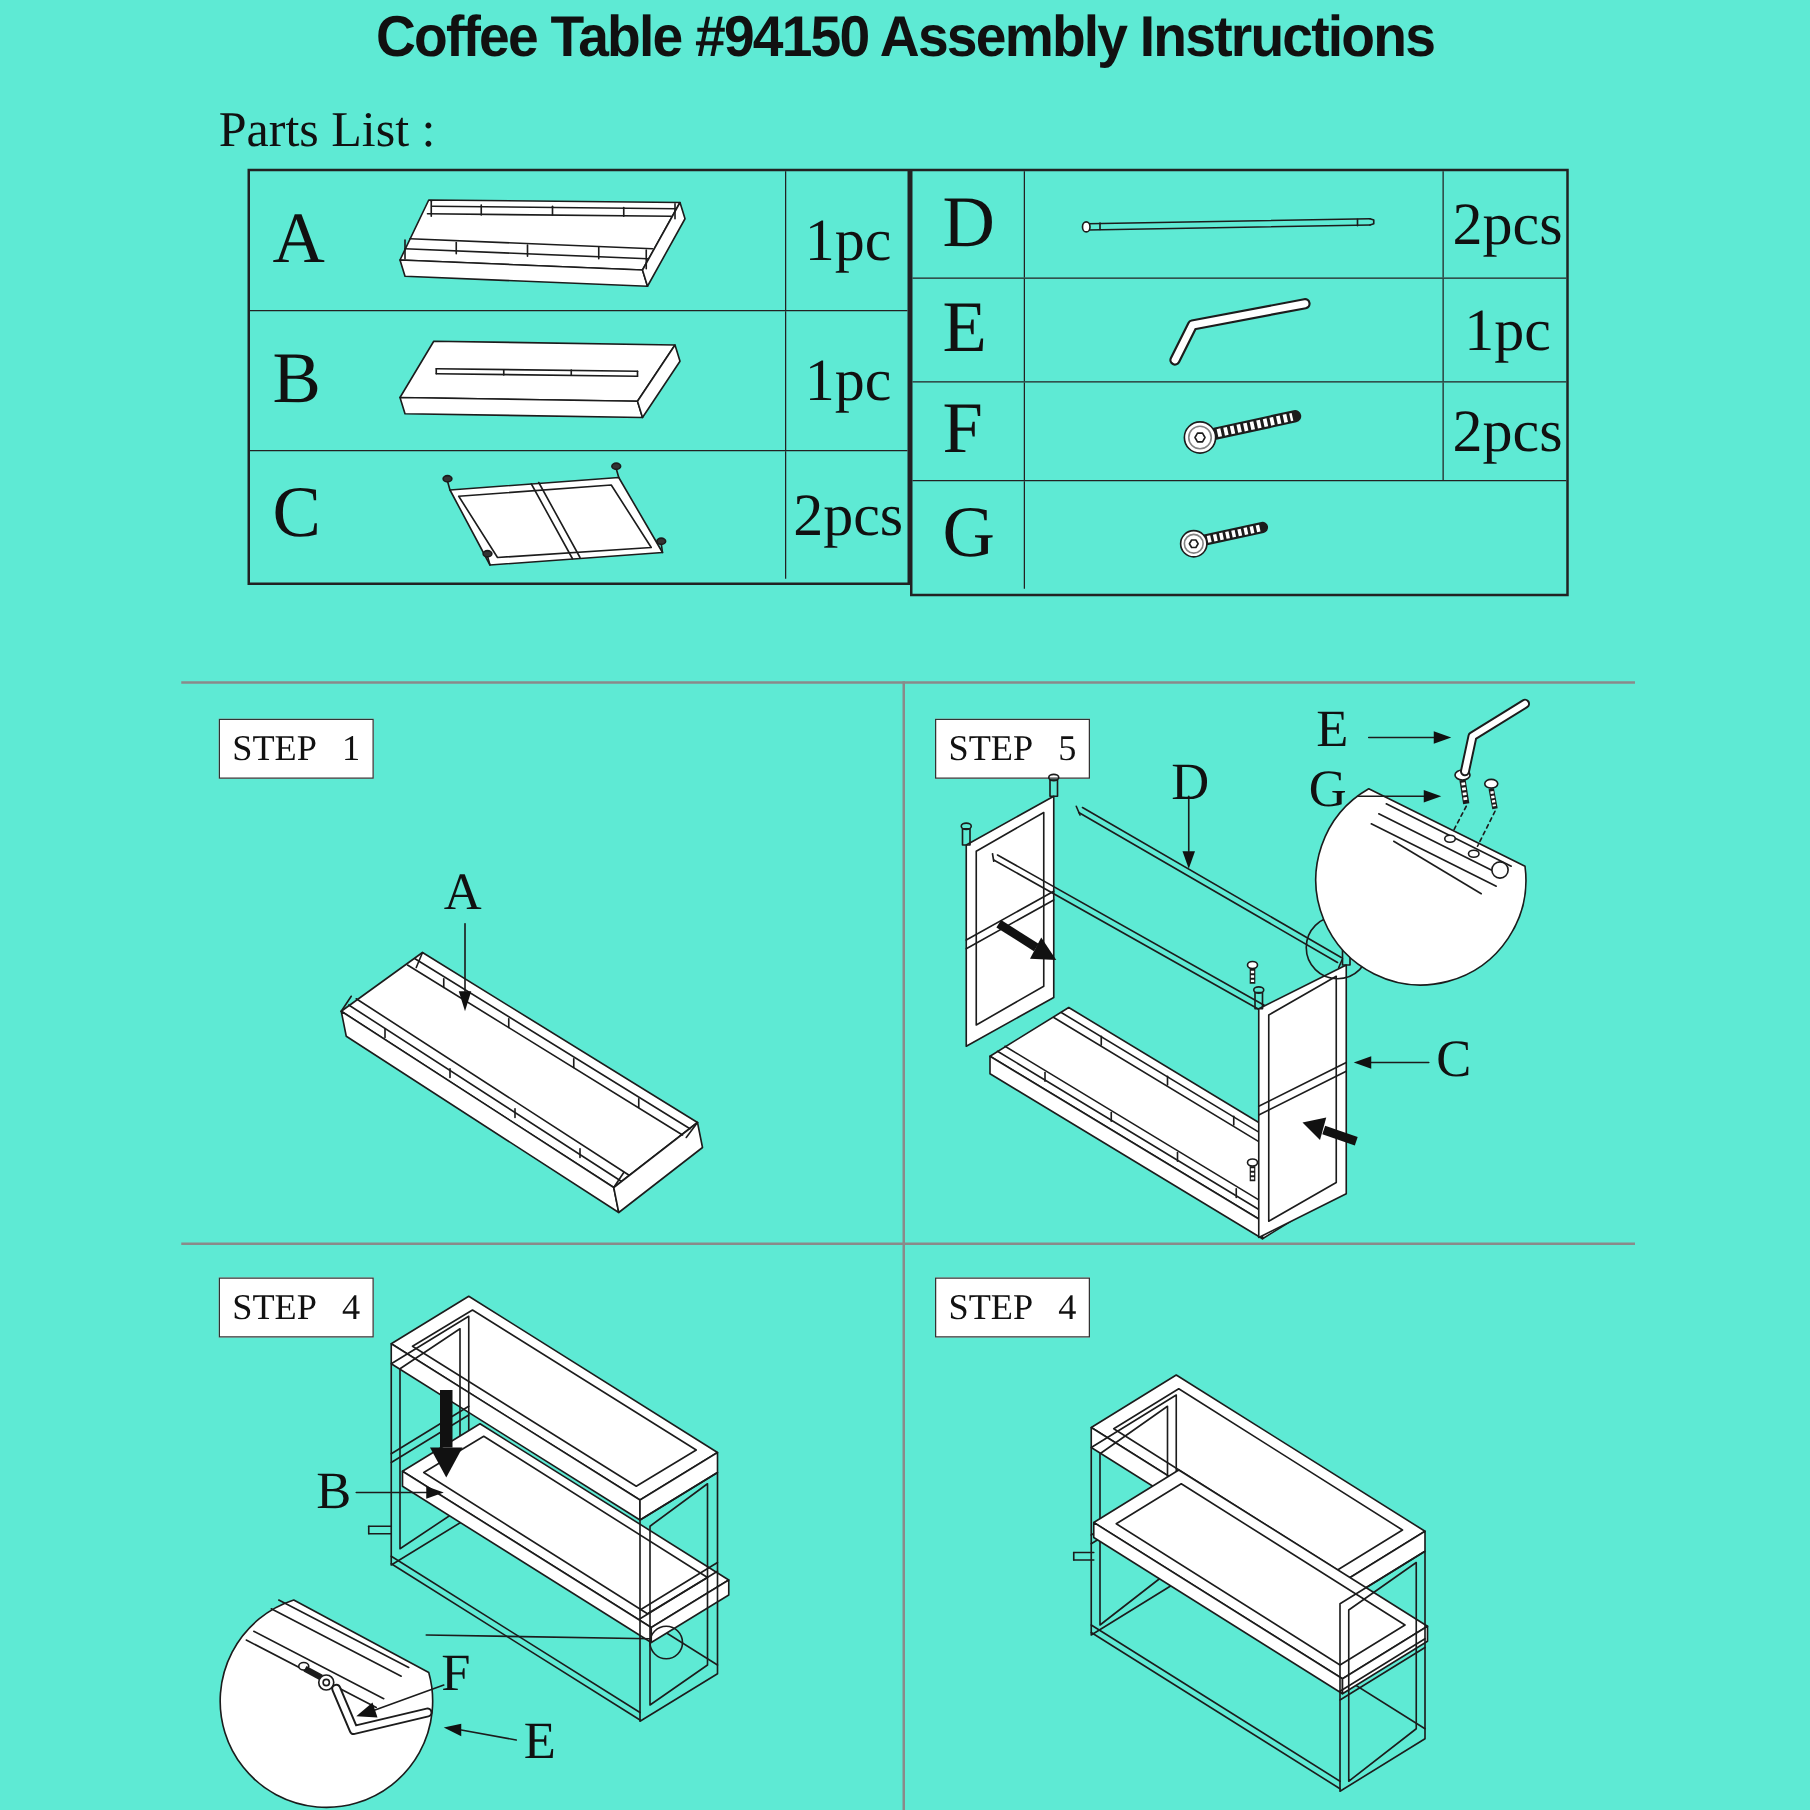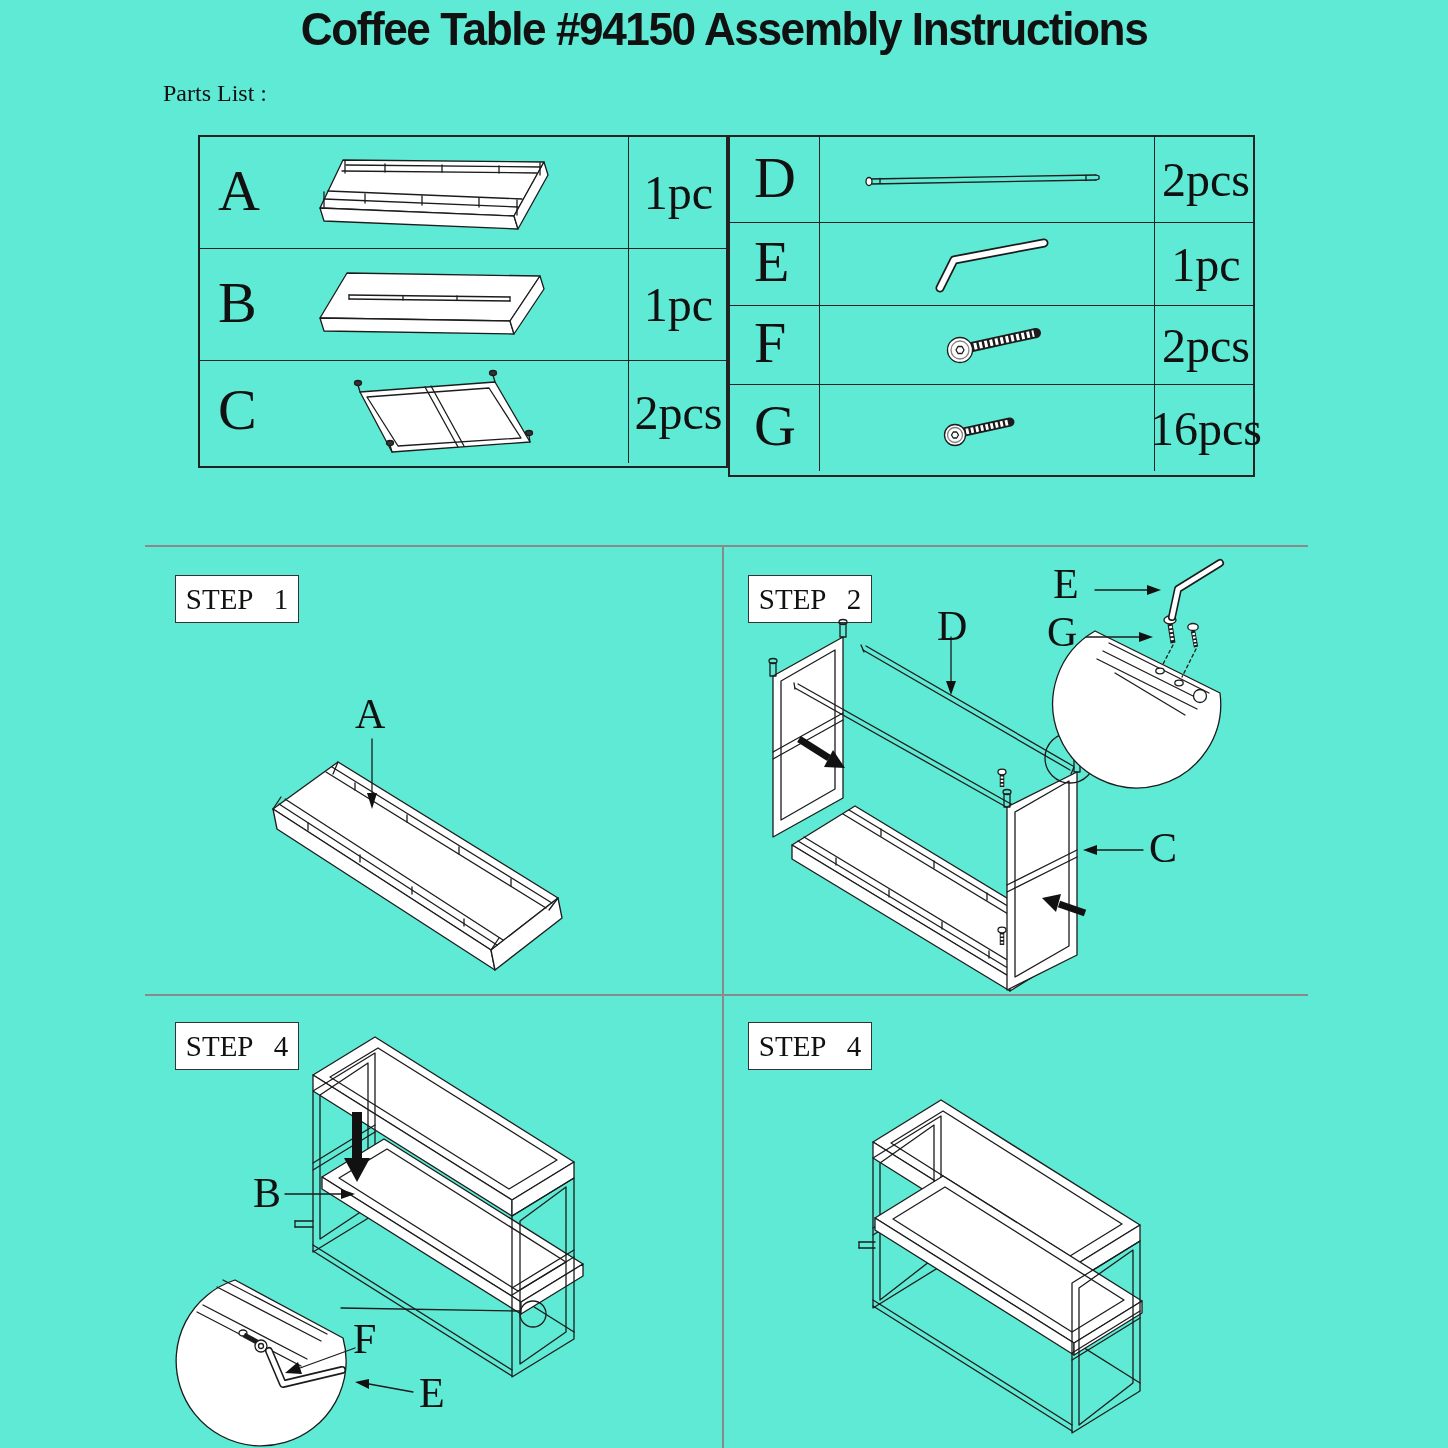--- a/index.html
+++ b/index.html
@@ -4,21 +4,21 @@
 <style>
   html,body{margin:0;padding:0;background:#e8e8e8;}
   #sheet{position:relative;width:1448px;height:1448px;background:#5eead4;overflow:hidden;
          font-family:"Liberation Serif", serif;color:#111;}
   .abs{position:absolute;}
   
   #title{left:0;top:2px;width:1448px;text-align:center;
          font-family:"Liberation Sans", sans-serif;font-weight:700;font-size:46px;
          letter-spacing:-1.5px;transform:scaleX(.96);}
   
-  #parts-heading{left:163px;top:80px;font-size:24px;}
+  #parts-heading{left:175px;top:80px;font-size:40px;}
   #note{left:148px;top:502px;font-size:34px;}
   
   .ptable{border:2px solid #222;box-sizing:border-box;}
   #ptable-left{left:198px;top:135px;width:530px;height:333px;}
   #ptable-right{left:728px;top:135px;width:527px;height:342px;}
   .prow{position:relative;box-sizing:border-box;border-top:1.5px solid #222;}
   .prow:first-child{border-top:none;}
   .pletter{position:absolute;font-size:58px;line-height:1;}
   .pqty{position:absolute;top:0;bottom:0;display:flex;align-items:center;justify-content:center;
         font-size:48px;box-sizing:border-box;border-left:1.5px solid #222;}
@@ -173,21 +173,20 @@
       <div class="pcellL">
           <div class="pletter">G</div>
         </div>
       <svg class="pdraw" width="334" height="87" viewBox="0 0 334 87">
         <line x1="144" y1="47" x2="190" y2="37" stroke="#1c1c1c" stroke-width="9" stroke-linecap="round"></line>
         <line x1="146" y1="46.5" x2="188" y2="37.5" stroke="#fff" stroke-width="5.6" stroke-dasharray="2.8 2.2"></line>
         <circle cx="135" cy="50" r="10.5" class="kw"></circle>
         <circle cx="135" cy="50" r="7.5" class="k" opacity=".55"></circle>
         <polygon points="138.5,50 136.7,53 133.3,53 131.5,50 133.3,47 136.7,47" class="k"></polygon>
       </svg>
-      <div class="pqty">16pcs</div>
     </div>
   </div>
 
 
   <div id="hline1" class="abs gridline"></div>
   <div id="hline2" class="abs gridline"></div>
   <div id="vline" class="abs gridline"></div>
 
   <div id="panel1" class="abs panel">
     <div class="abs stepbox" style="left:30px;top:28px;width:122px;height:46px">
@@ -216,21 +215,21 @@
           <line x1="346" y1="403" x2="354" y2="391"></line>
       </g>
       <line x1="227" y1="192" x2="227" y2="246" class="k"></line>
       <polygon class="solid" points="222,246 232,246 227,262"></polygon>
     </svg>
     <div class="abs callout" style="left:210px;top:146px">A</div>
   </div>
 
   <div id="panel2" class="abs panel">
     <div class="abs stepbox" style="left:25px;top:28px;width:122px;height:46px">
-      <span>STEP 2</span>
+      <span>STEP 5</span>
     </div>
     <svg width="585" height="446" viewBox="0 0 585 446">
       <g class="k">
 
         <polygon class="kw" points="50,129 120,90 120,251 50,290"></polygon>
         <polygon points="58,134 112,103 112,242 58,273" fill="#fff"></polygon>
         <line x1="50" y1="205" x2="120" y2="166"></line>
           <line x1="50" y1="212" x2="120" y2="173"></line>
         <rect x="47" y="116" width="6" height="13"></rect>
           <ellipse cx="50" cy="114" rx="4" ry="2.5"></ellipse>

